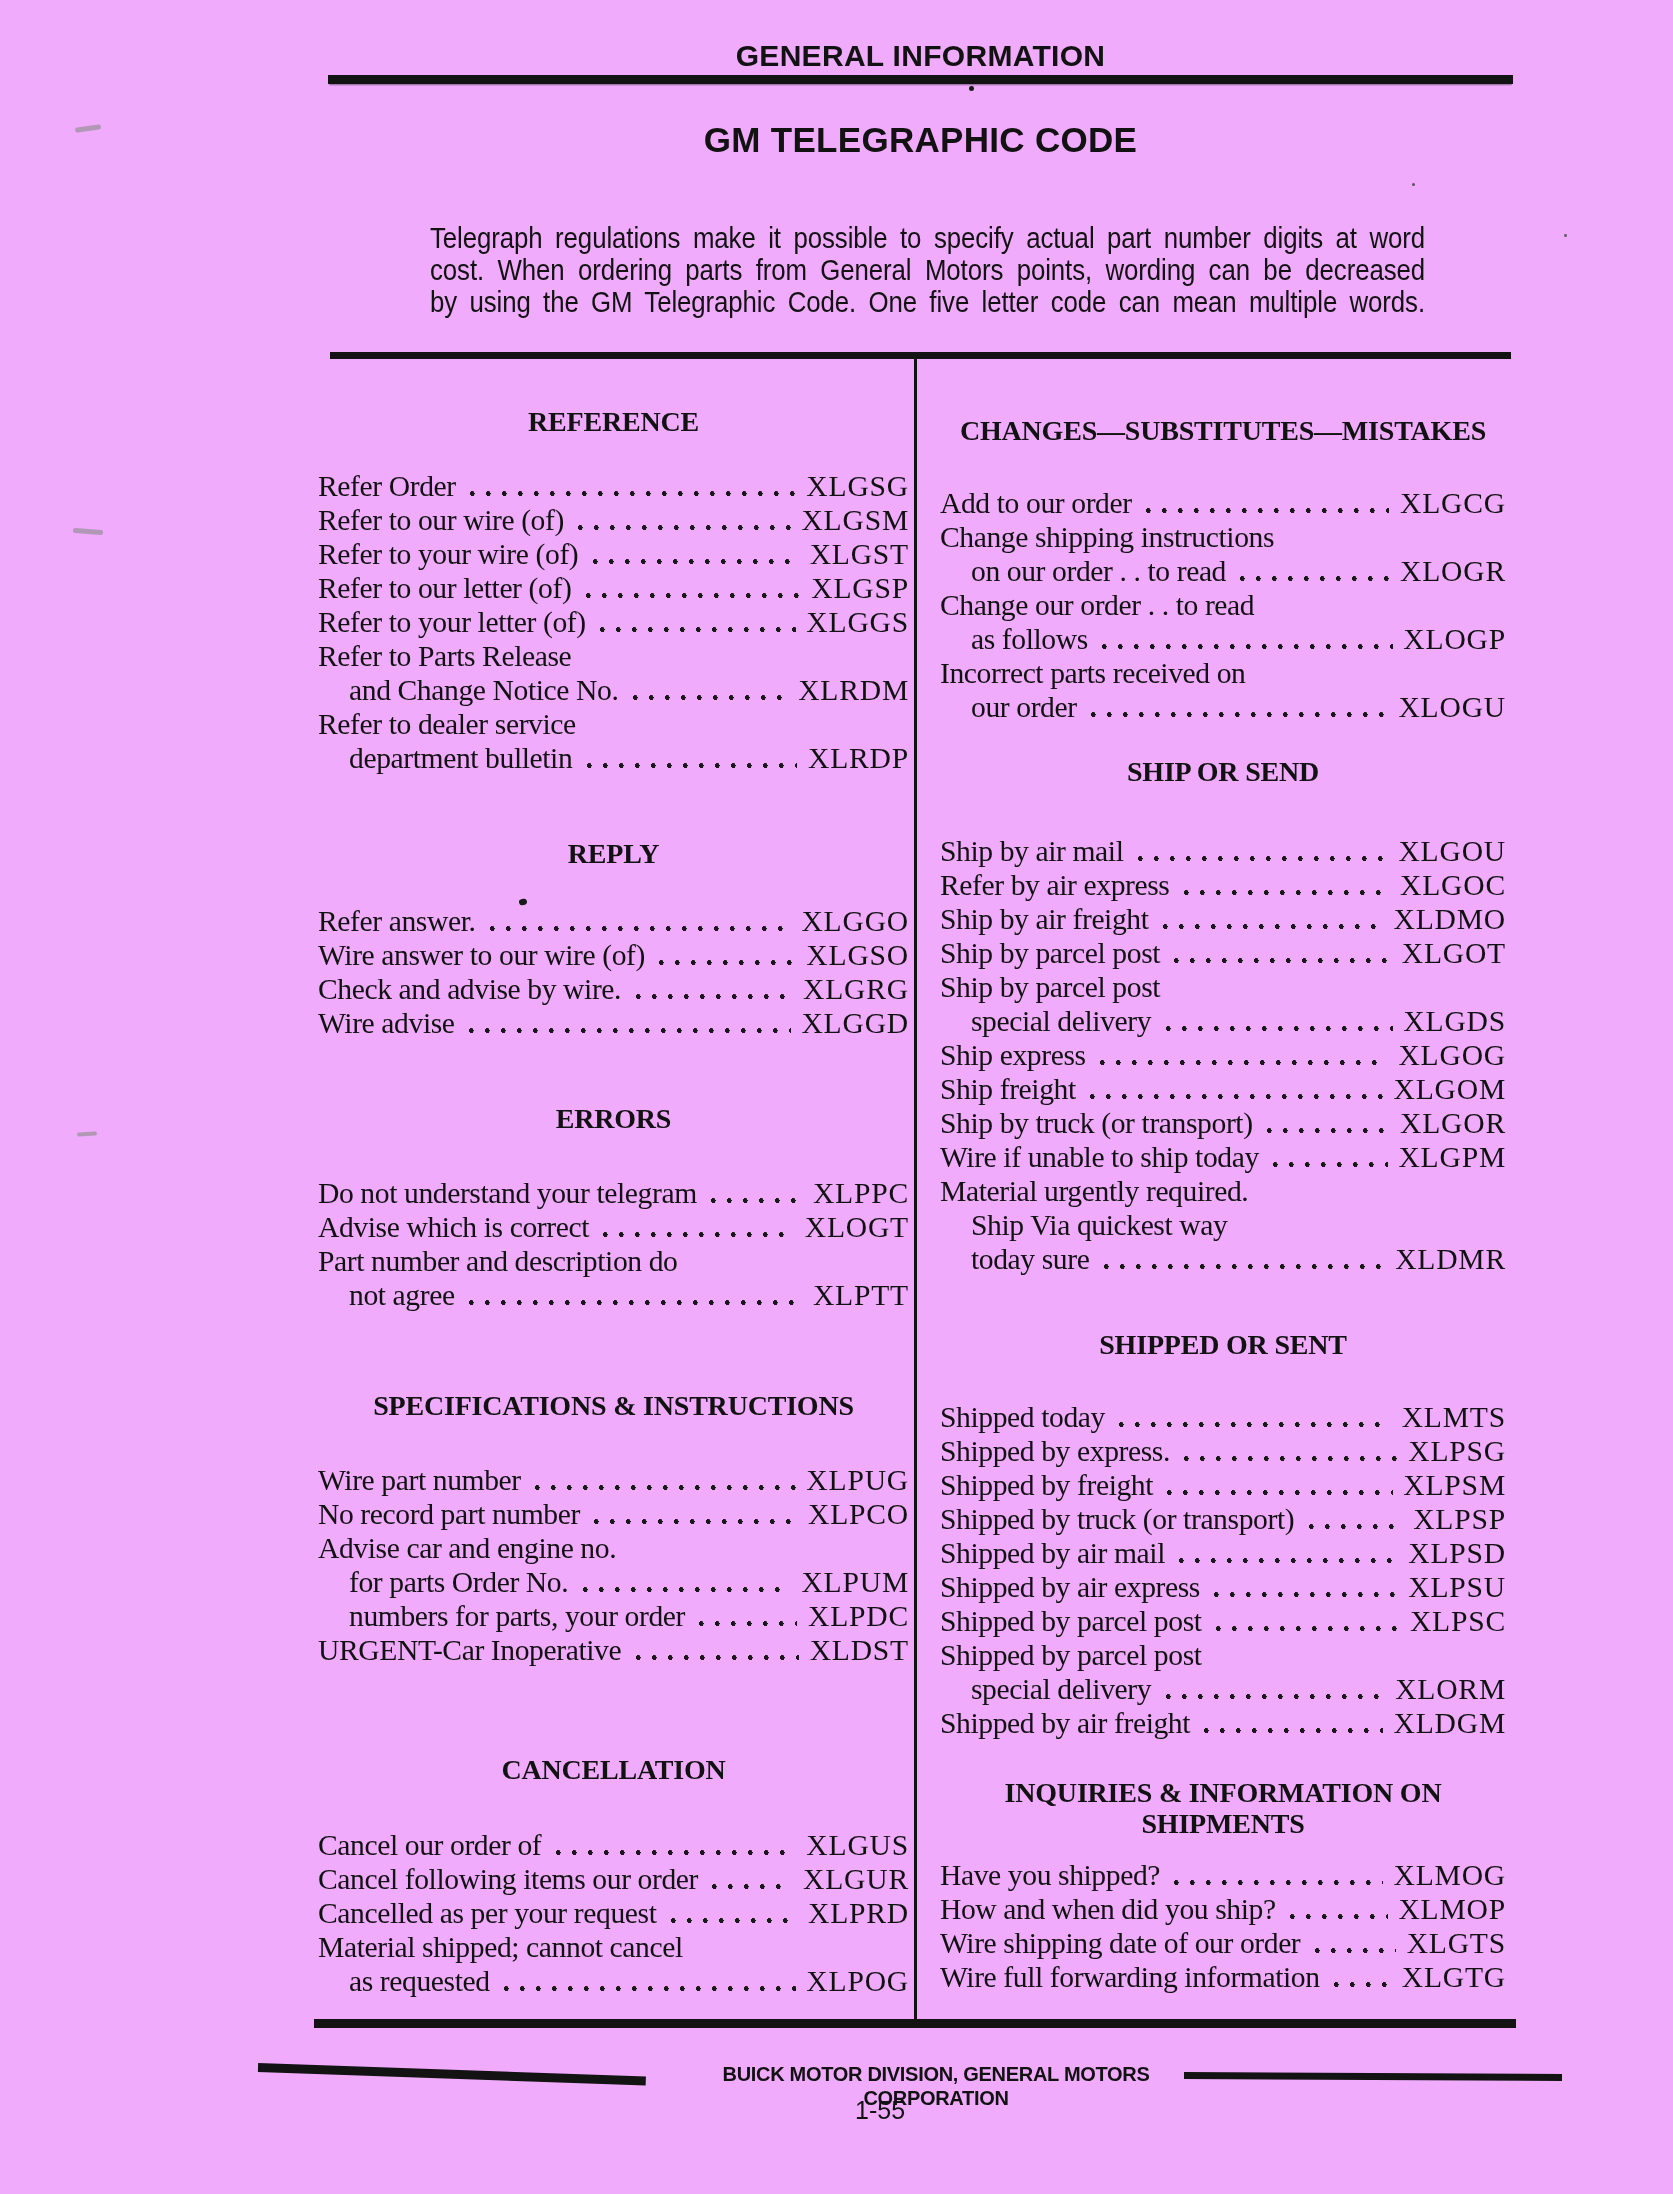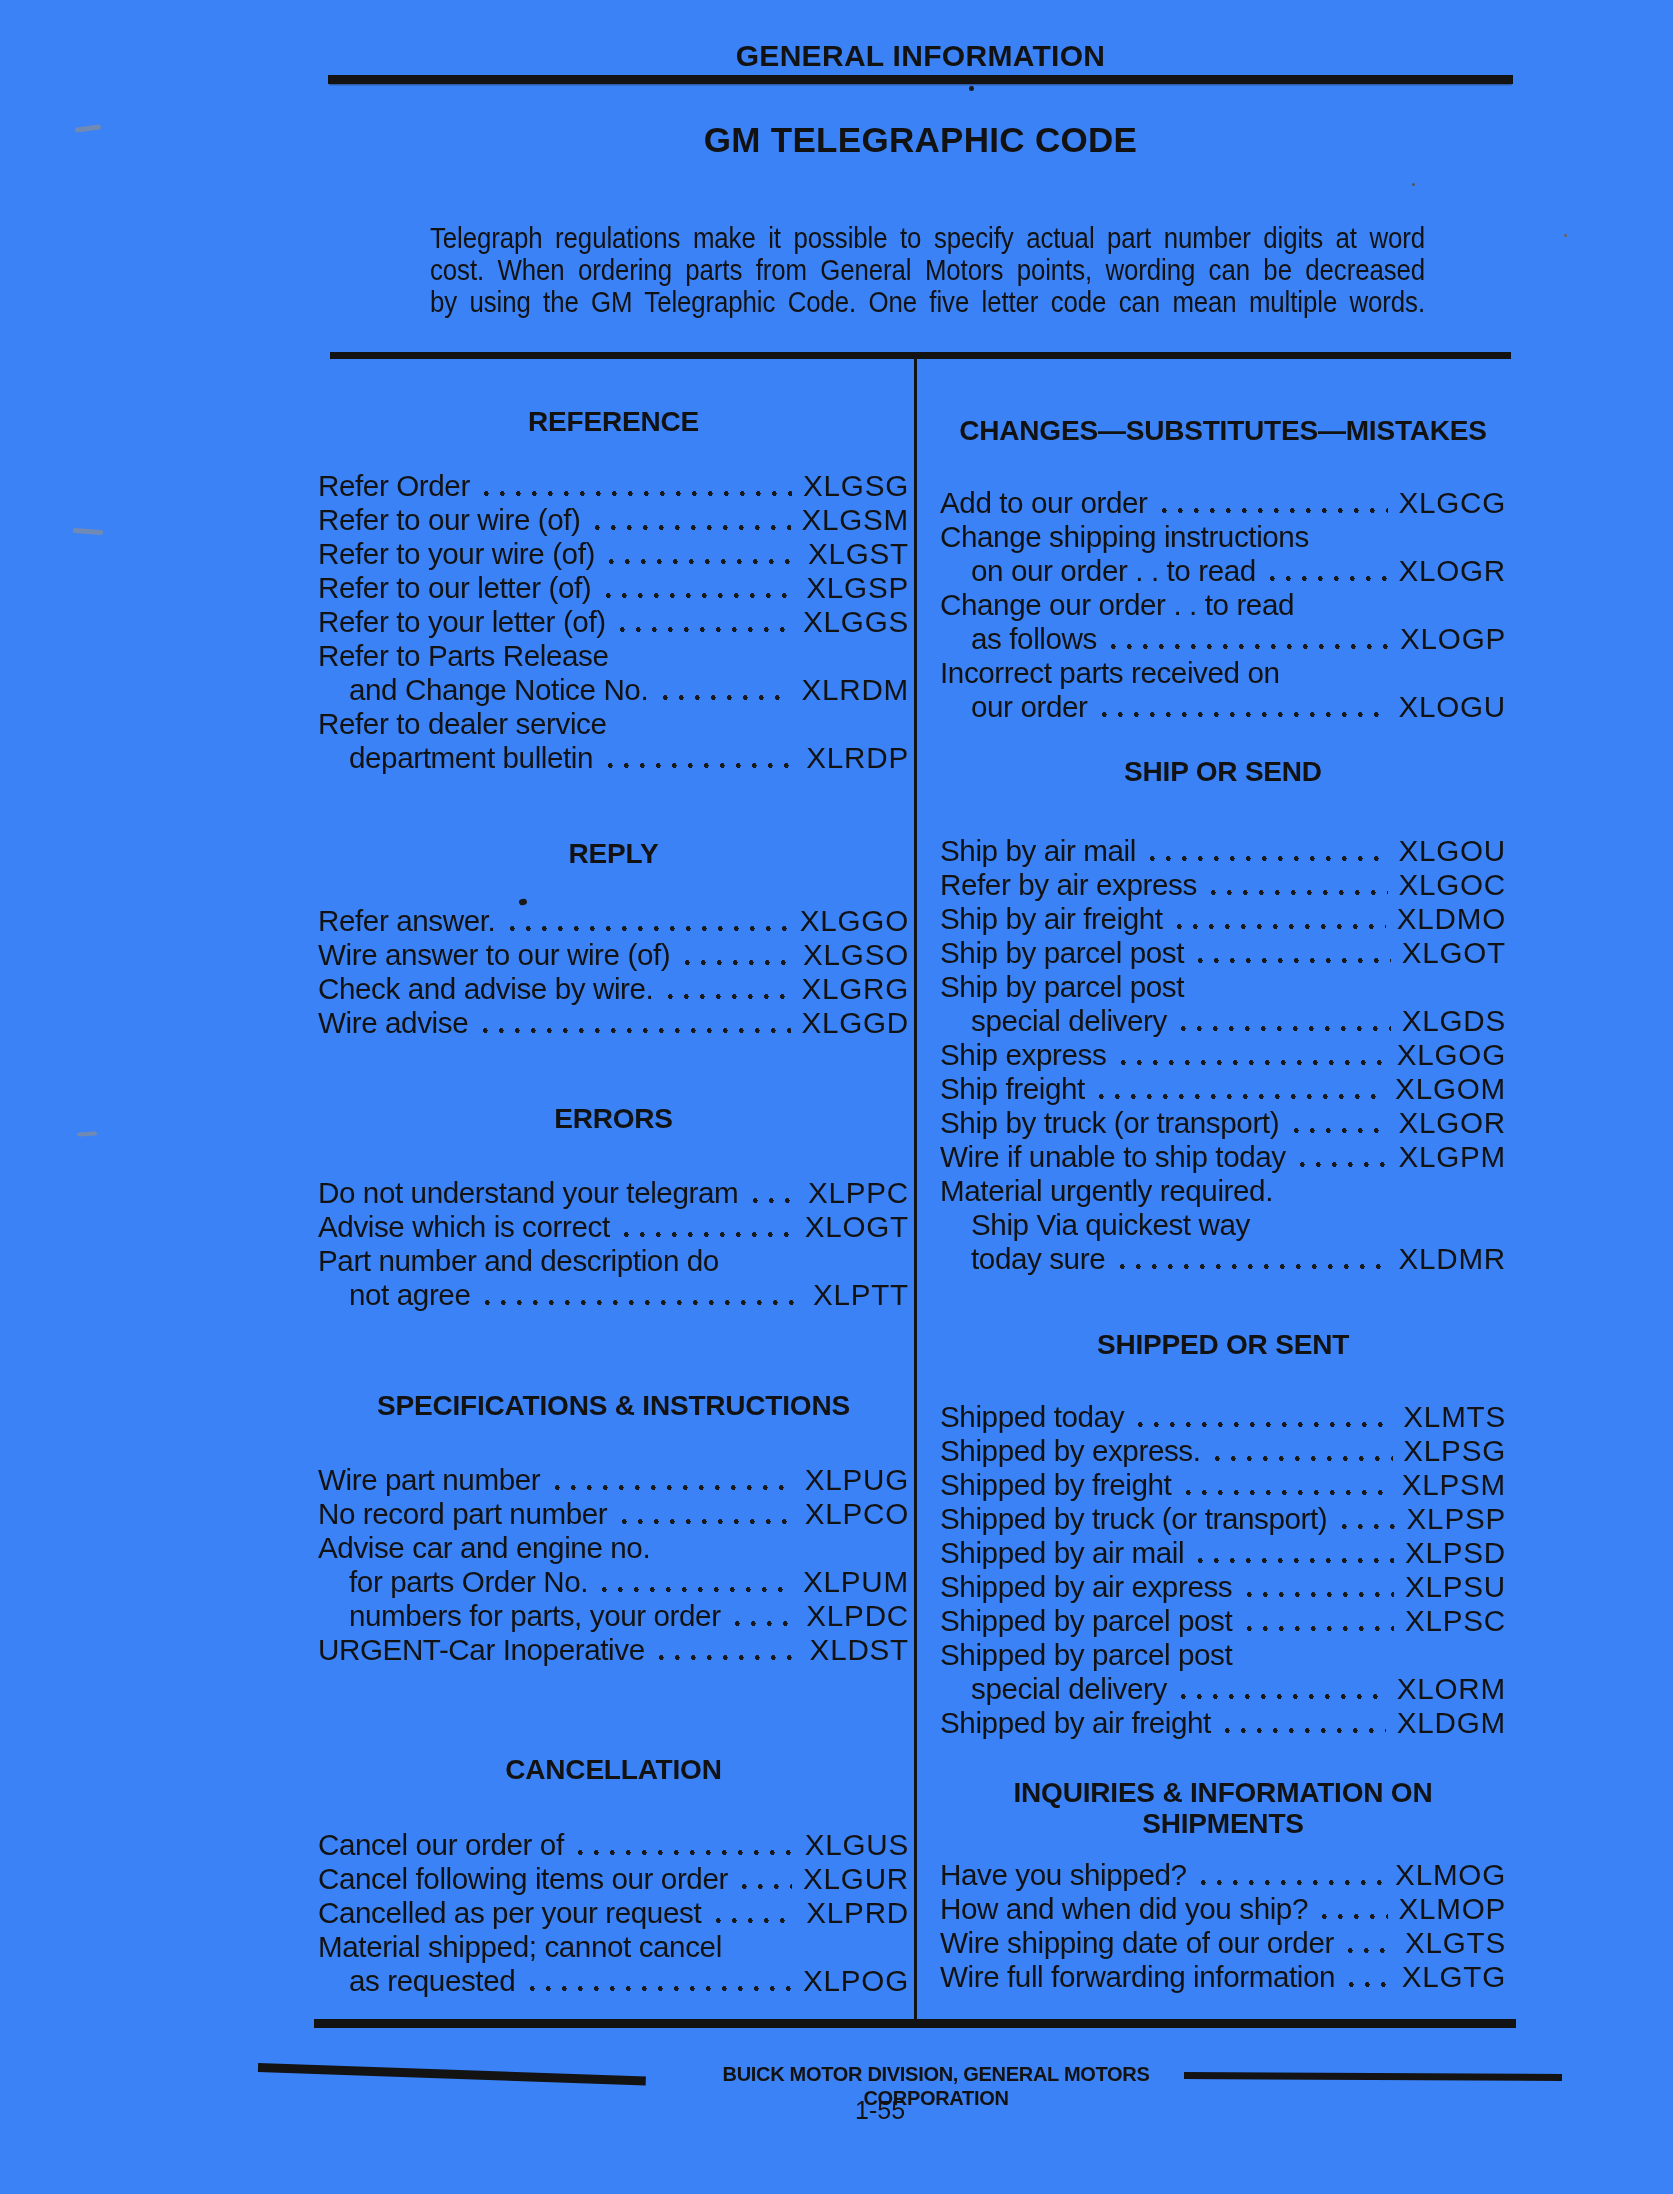--- a/index.html
+++ b/index.html
@@ -1,20 +1,20 @@
 <!DOCTYPE html>
 <html style="font-size:10.7px"><head>
 <meta charset="utf-8">
 <title>GM Telegraphic Code</title>
 <style>
   html,body { margin:0; padding:0; background:#e8e8e8; }
   .page {
     position:relative;
     width:1674px; height:2194px;
-    background:#3b82f6;
+    background:#f0abfc;
     font-family:"Liberation Sans", sans-serif;
     color:#121212;
     overflow:hidden;
   }
   .rule { position:absolute; background:#131313; }
   .header-rule  { left:328px;  top:75px;  width:1185px; height:8.7px; box-shadow:0 2.7px 0 -1.3px rgba(20,20,20,.35); }
   .top-rule     { left:330px;  top:352px;  width:1181px; height:6.7px; }
   .divider      { left:914px; top:352px;  width:2.7px;   height:1675px; }
   .bottom-rule  { left:314px;  top:2019px; width:1202px; height:8.7px; }
   .footer-line-left  { left:258px;  top:2063px; width:388px; height:9.4px; transform:rotate(2deg); transform-origin:left center; }
@@ -32,21 +32,21 @@
   }
   .intro {
     position:absolute; left:430px; top:222px; width:1157px;
     transform:scaleX(0.86); transform-origin:left top;
   }
   .intro-line {
     font-size:30px; line-height:32px; letter-spacing:-0.1px;
     text-align:justify; text-align-last:justify;
   }
 
-  #columns-root { position:absolute; inset:0; }
+  #columns-root { position:absolute; inset:0;font-family:Liberation Serif, serif; }
   .code-section { position:absolute; }
   .section-title {
     font-weight:700; font-size:28px; line-height:31px;
     text-align:center; letter-spacing:-0.2px;
   }
   .rows { position:absolute; left:0; right:0; }
   .row {
     display:flex; align-items:baseline;
     height:34px; font-size:29.6px; line-height:34px; letter-spacing:-0.4px;
   }

